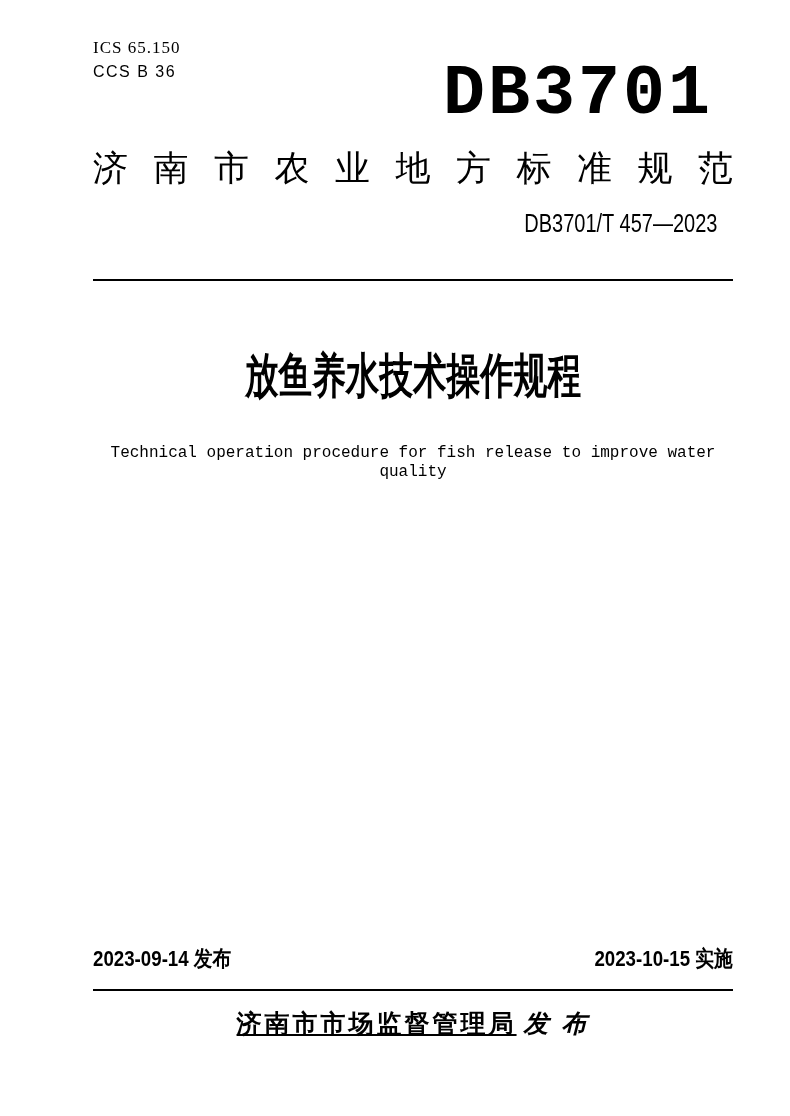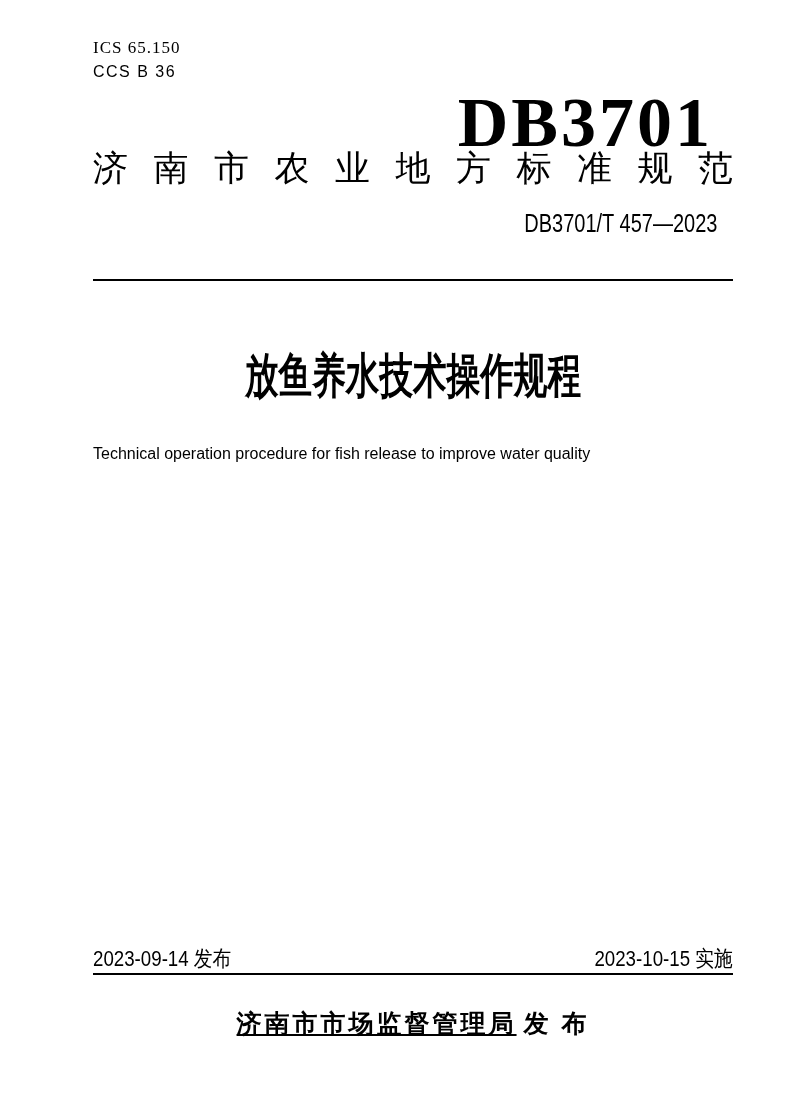--- a/index.html
+++ b/index.html
@@ -40,26 +40,25 @@
     font-size: 16px;
     font-weight: 500;
     letter-spacing: 1.5px;
     line-height: 24px;
     white-space: pre;
   }
   .db-logo {
     position: absolute;
     top: 60px;
     right: 20px;
-    font-family: Liberation Serif, serif;
+    font-family: Liberation Mono, monospace;
     font-weight: 700;
     font-size: 70px;
     line-height: 1;
     letter-spacing: 3px;
-    margin-top: 28px;
   }
   .series-title {
     position: absolute;
     top: 150px;
     left: 0;
     right: 0;
     display: flex;
     justify-content: space-between;
     font-size: 35px;
     font-weight: 400;
@@ -95,38 +94,39 @@
     line-height: 1;
     white-space: nowrap;
     transform: scaleX(0.7);
     transform-origin: center;
   }
   .title-en {
     position: absolute;
     top: 444px;
     left: 0;
     right: 0;
-    font-family: Liberation Sans, sans-serif;
+    text-align: center;
+    font-family: Liberation Mono, monospace;
     font-size: 16px;
     line-height: 1.2;
   }
   .dates-row {
     position: absolute;
     top: 940px;
     left: 0;
     right: 0;
     height: 30px;
     border-bottom: 2px solid #000;
     display: flex;
     justify-content: space-between;
     align-items: flex-end;
-    padding-bottom: 3px;
+    padding-bottom: 19px;
     box-sizing: content-box;
     font-size: 22px;
-    font-weight: 400;
+    font-weight: 700;
     line-height: 1;
   }
   .date-left {
     transform: scaleX(0.85);
     transform-origin: left bottom;
     white-space: pre;
   }
   .date-right {
     transform: scaleX(0.85);
     transform-origin: right bottom;
@@ -142,20 +142,21 @@
     font-weight: 700;
     line-height: 1.2;
     white-space: nowrap;
   }
   .publisher-name {
     letter-spacing: 3px;
     text-decoration: underline;
   }
   .publish-label {
     letter-spacing: 3px;
+    font-style: italic;
   }
 </style>
 </head>
 <body>
 
 <div class="page">
   <div class="content">
 
     <div class="ics-block">
       <div class="ics-line">ICS 65.150</div>

